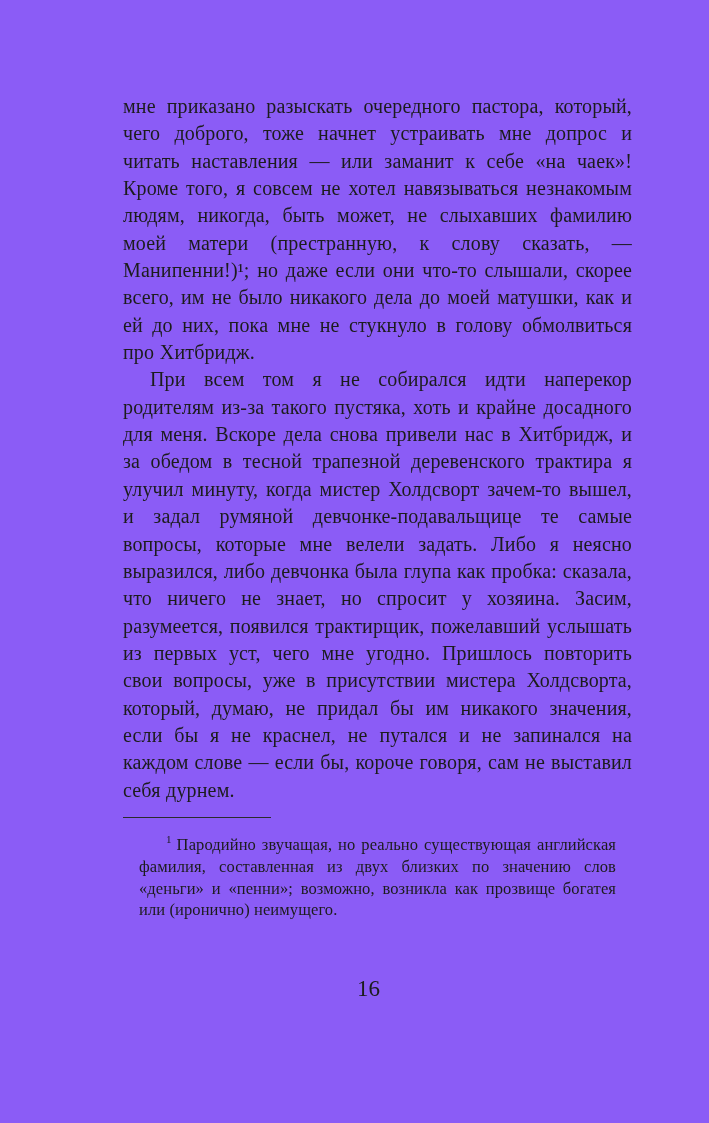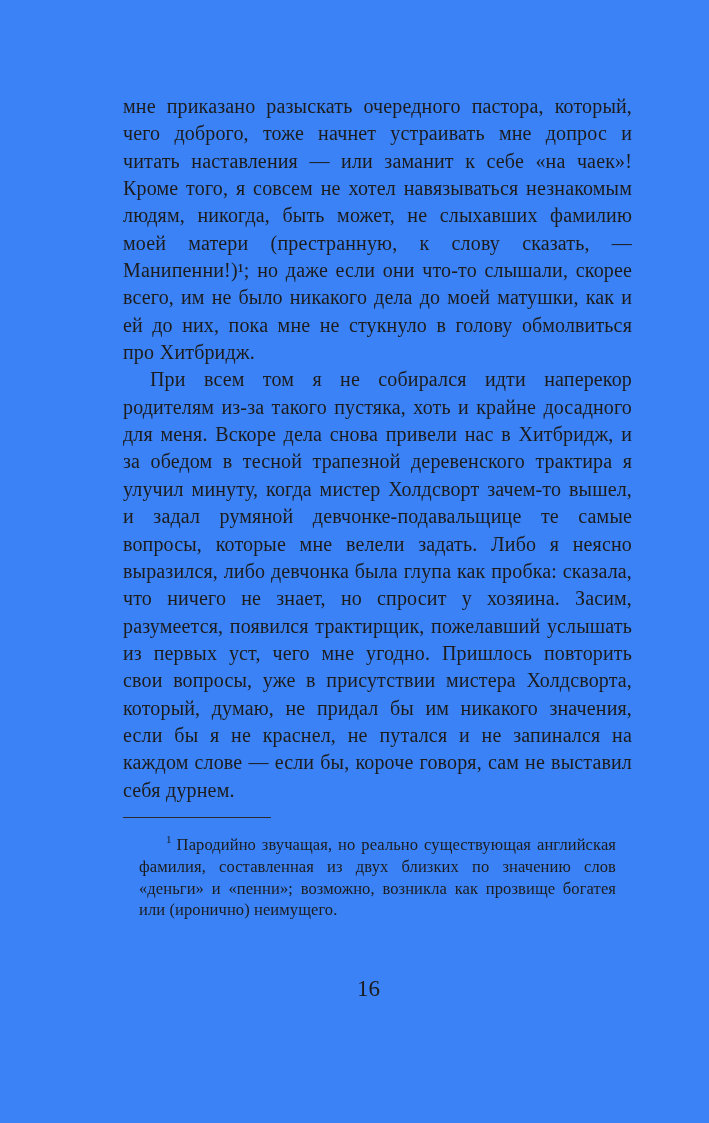--- a/index.html
+++ b/index.html
@@ -8,21 +8,21 @@
   }
   body {
     width: 709px;
     height: 1123px;
     background: #ffffff;
   }
   .page {
     position: relative;
     width: 709px;
     height: 1123px;
-    background: #3b82f6;
+    background: #8b5cf6;
     font-family: "Liberation Serif", "DejaVu Serif", serif;
     color: #1c1c1c;
     overflow: hidden;
   }
   .text-block {
     position: absolute;
     left: 123px;
     top: 93px;
     width: 509px;
   }

